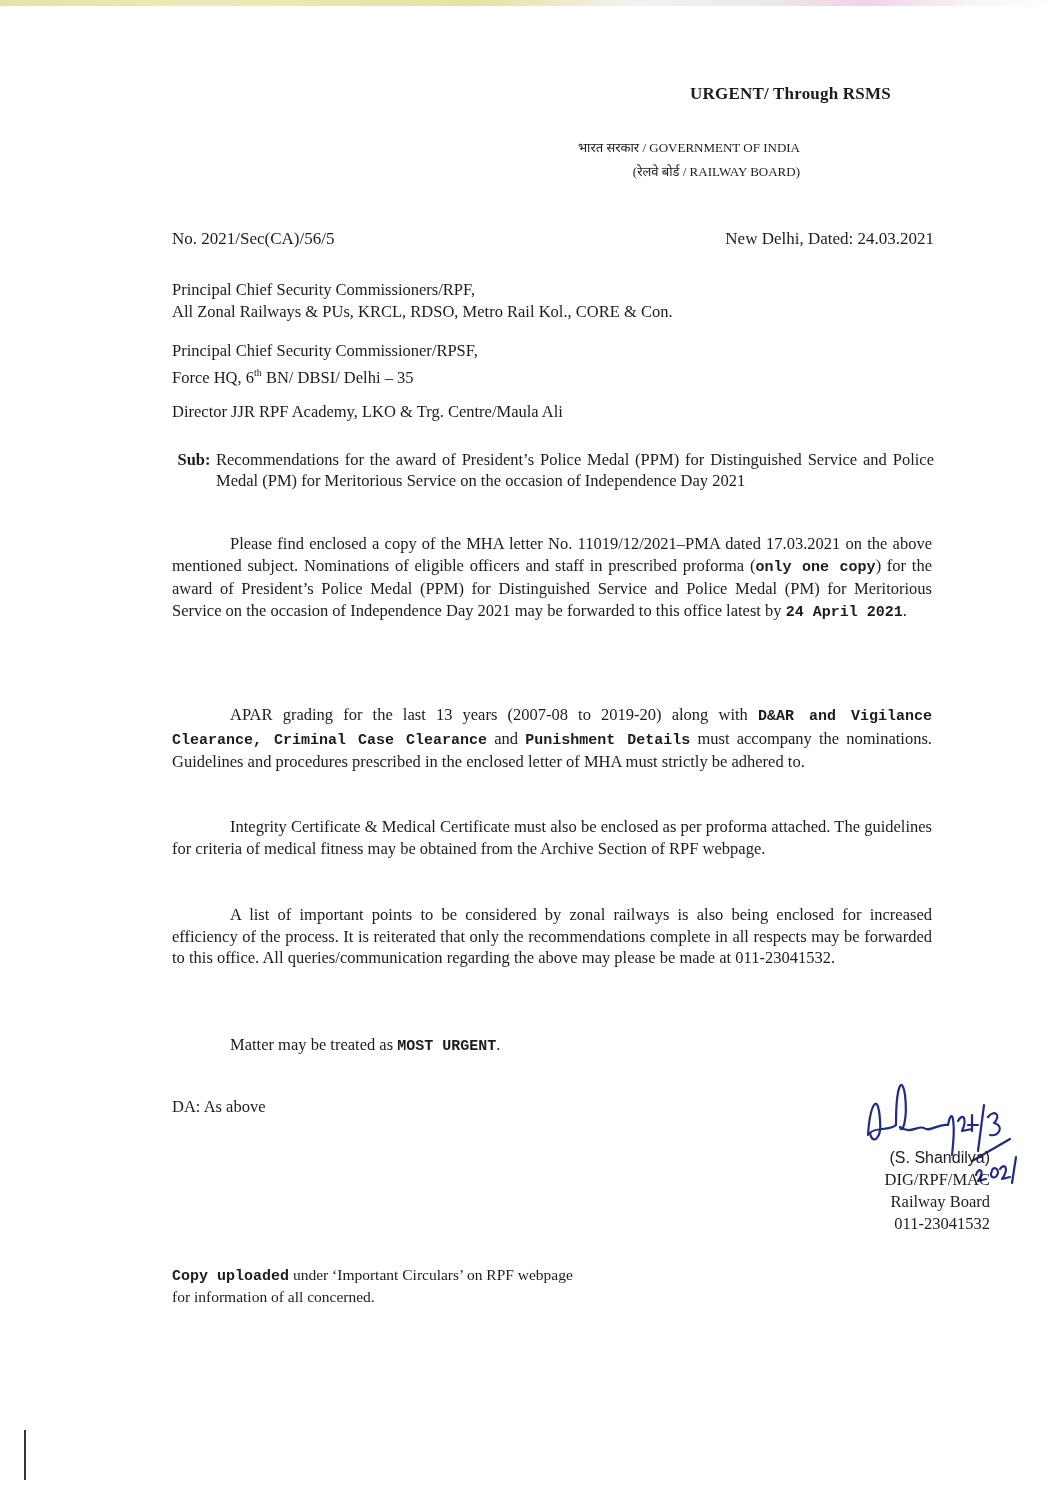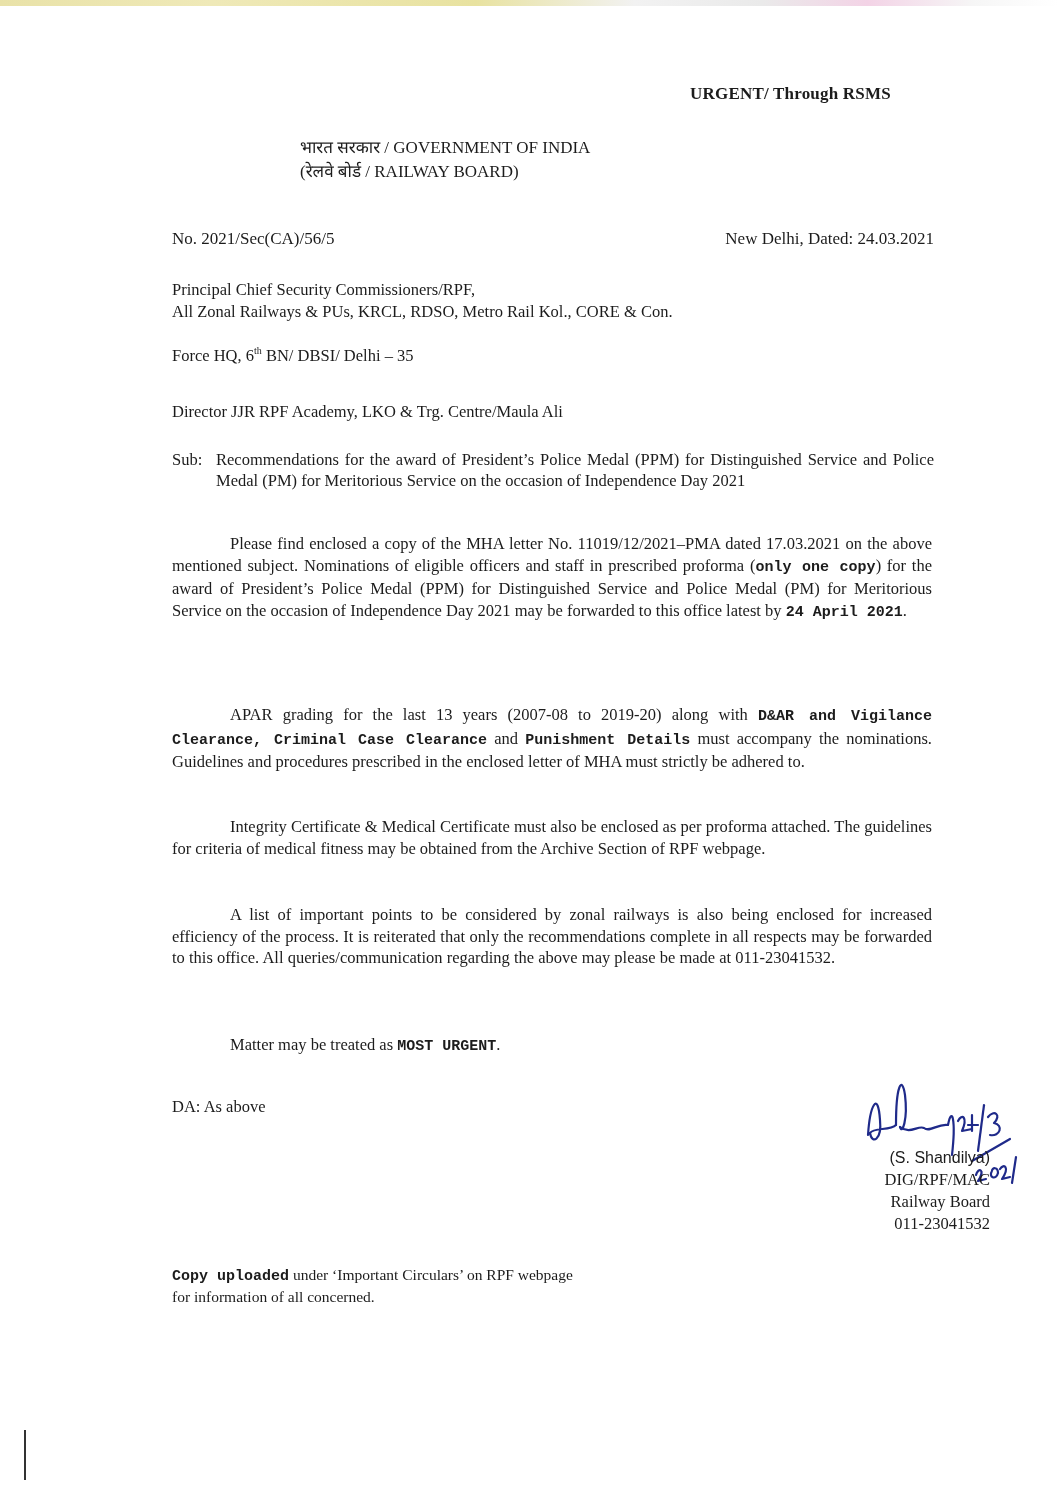--- a/index.html
+++ b/index.html
@@ -1,29 +1,29 @@
 <!DOCTYPE html>
 <html><head>
 <meta charset="utf-8">
 <style>
   html, body { margin: 0; padding: 0; background: #ffffff; }
   body { width: 1058px; height: 1497px; position: relative; overflow: hidden;
          font-family: "Liberation Serif", "DejaVu Serif", serif; color: #1c1c1c; }
   .topband { position: absolute; left: 0; top: 0; width: 1058px; height: 6px;
              background: linear-gradient(90deg, #e9e2a8 0%, #efe9b8 20%, #e8e2a0 45%, #f2f2f2 60%, #eaeaea 72%, #f3d3e6 82%, #f6f6f6 92%, #ffffff 100%); }
   .urgent { position: absolute; left: 690px; top: 84px; font-weight: bold; font-size: 17px; letter-spacing: 0.2px; }
-  .header { position: absolute; left: 300px; top: 136px; width: 500px; text-align: left; font-size: 17px; line-height: 24px; }
+  .header { position: absolute; left: 300px; top: 136px; width: 500px; text-align: right; font-size: 13px; line-height: 24px; }
   .refline { position: absolute; left: 172px; top: 229px; width: 762px; font-size: 17px; display: flex; justify-content: space-between; }
   .addr { position: absolute; left: 172px; width: 780px; font-size: 16.5px; line-height: 22px; }
   .addr1 { top: 279px; }
   .addr2 { top: 340px; }
   .addr3 { top: 401px; }
   sup { font-size: 10px; }
   .sub { position: absolute; left: 172px; top: 449px; width: 762px; font-size: 16.5px; line-height: 21px; display: flex; }
-  .sub .lbl { width: 44px; flex: none; font-weight: normal; }
+  .sub .lbl { width: 44px; flex: none; font-weight: bold; text-align: center; }
   .sub .txt { flex: 1; text-align: justify; }
   .para { position: absolute; left: 172px; width: 760px; font-size: 16.5px; line-height: 21.5px;
           text-align: justify; text-indent: 58px; }
   .p1 { top: 533px; }
   .p2 { top: 704px; }
   .p3 { top: 816px; }
   .p4 { top: 904px; }
   .p5 { top: 1034px; }
   .mono-b { font-family: Liberation Mono, monospace; font-weight: bold; font-size: 15px; }
   .da { position: absolute; left: 172px; top: 1097px; font-size: 16.5px; text-align: center; }
@@ -48,20 +48,21 @@
 <div class="refline">
   <span>No. 2021/Sec(CA)/56/5</span>
   <span>New Delhi, Dated: 24.03.2021</span>
 </div>
 
 <div class="addr addr1">
   <div>Principal Chief Security Commissioners/RPF,</div>
   <div>All Zonal Railways &amp; PUs, KRCL, RDSO, Metro Rail Kol., CORE &amp; Con.</div>
 </div>
 <div class="addr addr2">
+  <div>Principal Chief Security Commissioner/RPSF,</div>
   <div><span>Force HQ, 6</span><sup>th</sup><span> BN/ DBSI/ Delhi – 35</span></div>
 </div>
 <div class="addr addr3">
   <div>Director JJR RPF Academy, LKO &amp; Trg. Centre/Maula Ali</div>
 </div>
 
 <div class="sub">
   <span class="lbl">Sub:</span>
   <span class="txt">Recommendations for the award of President’s Police Medal (PPM) for Distinguished Service and Police Medal (PM) for Meritorious Service on the occasion of Independence Day 2021</span>
 </div>

